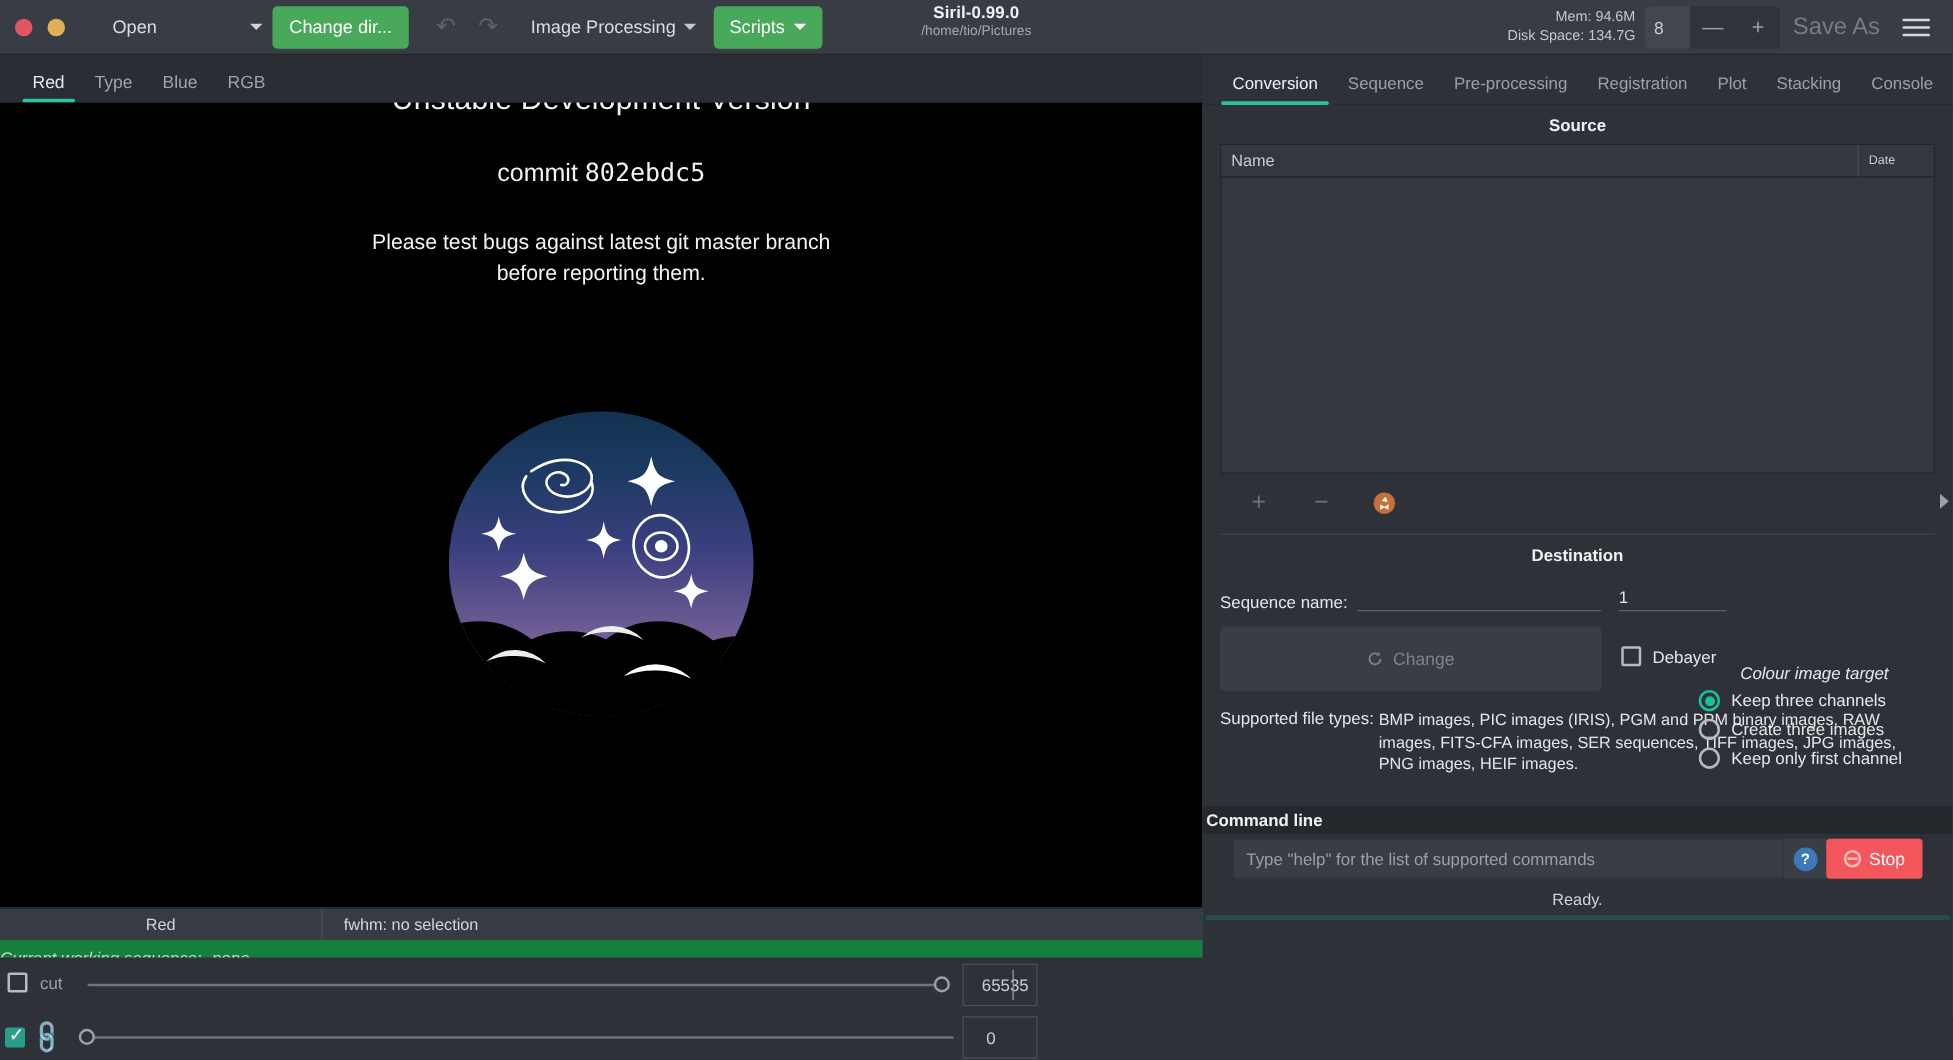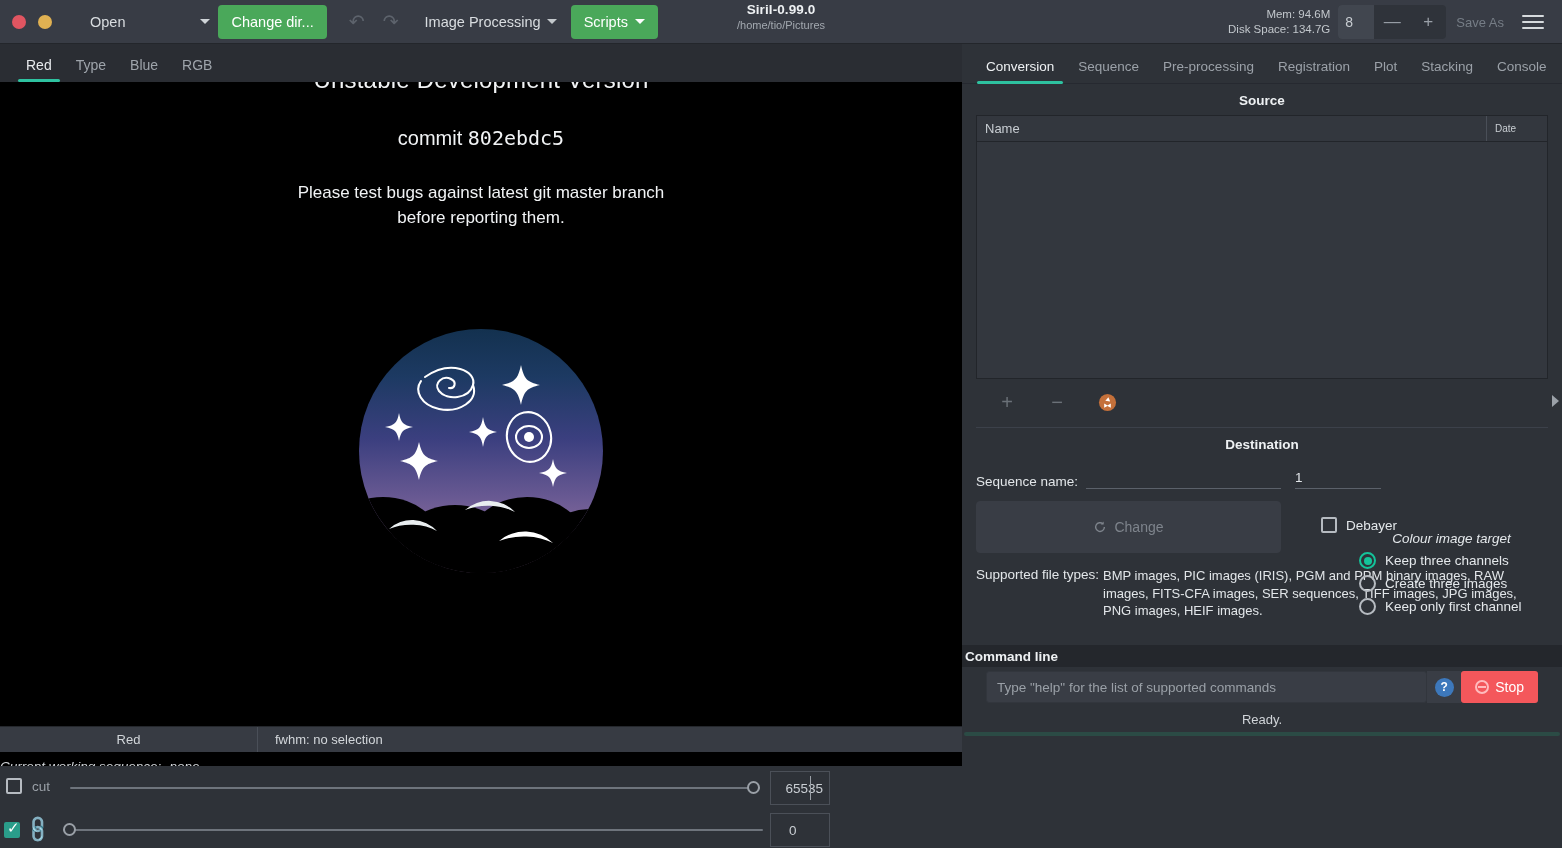--- a/index.html
+++ b/index.html
@@ -51,26 +51,26 @@
     text-align:center; pointer-events:none;
   }
   .hb-title .t1 { font-size:13.5px; font-weight:bold; color:#eef1f3; letter-spacing:.1px;}
   .hb-title .t2 { font-size:11px; color:#a3a9b0; margin-top:2px; }
 
   .hb-right { position:absolute; right:0; top:0; height:44px; display:flex; align-items:center; }
   .meminfo { text-align:right; font-size:11.5px; color:#c2c7cc; line-height:15px; margin-right:8px; }
   .spinbox { display:flex; align-items:center; height:34px; background:#2f333a; border-radius:4px; margin-right:10px; }
   .spinbox .val { width:36px; height:34px; background:#41464f; border-radius:4px 0 0 4px; display:flex; align-items:center; padding-left:7px; font-size:14px; color:#c8cdd2;}
   .spinbox .sp { width:36px; text-align:center; font-size:17px; color:#9aa0a8; cursor:pointer; }
-  .saveas { font-size:13px; color:#767d86; margin-right:18px; }
+  .saveas { font-size:19px; color:#767d86; margin-right:18px; }
   .burger { width:22px; margin-right:18px; display:flex; flex-direction:column; gap:4px; cursor:pointer;}
   .burger span { display:block; height:2px; background:#d6dadd; border-radius:1px;}
 
   
-  .leftpane { position:absolute; left:0; top:44px; width:980px; bottom:0; background:#000000; }
+  .leftpane { position:absolute; left:0; top:44px; width:980px; bottom:0; background:#15803d; }
   .chan-tabs { height:38px; display:flex; align-items:flex-end; background:#2a2d33; padding-left:14px; }
   .chan-tab {
     font-size:14px; color:#9ea4ab; padding:0 12px 9px 12px; cursor:pointer; position:relative;
   }
   .chan-tab.active { color:#e7eaed; }
   .chan-tab.active:after {
     content:""; position:absolute; left:4px; right:4px; bottom:0; height:3px; background:#2ec2a0; border-radius:2px;
   }
   .imgarea {
     position:absolute; left:0; top:38px; width:962px; height:644px;
@@ -138,21 +138,21 @@
   .radio.on { border-color:#14c39a; display:flex;align-items:center;justify-content:center;}
   .radio.on:after { content:""; width:8px;height:8px;border-radius:50%;background:#14c39a;}
   .radio-lbl { font-size:13.5px; color:#e4e8eb; }
 
   .convert-row { display:flex; align-items:flex-start; margin-top:12px; }
   .convert-btn {
     width:305px; height:52px; background:#393d45; border:1px solid #393d45; border-radius:4px;
     display:flex; align-items:center; justify-content:center; gap:7px;
     color:#7e848c; font-size:14px; cursor:default;
   }
-  .debayer-row { display:flex; align-items:center; gap:9px; margin-left:40px; margin-top:16px;}
+  .debayer-row { display:flex; align-items:center; gap:9px; margin-left:16px; margin-top:16px;}
   .chk { width:16px;height:16px;border:2px solid #b6bbc1; border-radius:2px; }
   .chk.on { background:#2a9d8a; border-color:#2a9d8a; position:relative;}
   .chk.on:after { content:"✓"; position:absolute; left:1px; top:-5px; font-size:15px; color:#fff;}
   .debayer-lbl { font-size:13.5px; color:#e4e8eb; }
 
   .sft { display:flex; margin-top:14px; }
   .sft .k { font-size:13.5px; color:#e2e6e9; width:127px; flex:none;}
   .sft .v { font-size:13px; color:#e2e6e9; line-height:17.5px; }
 
   .cmdline-hdr {

